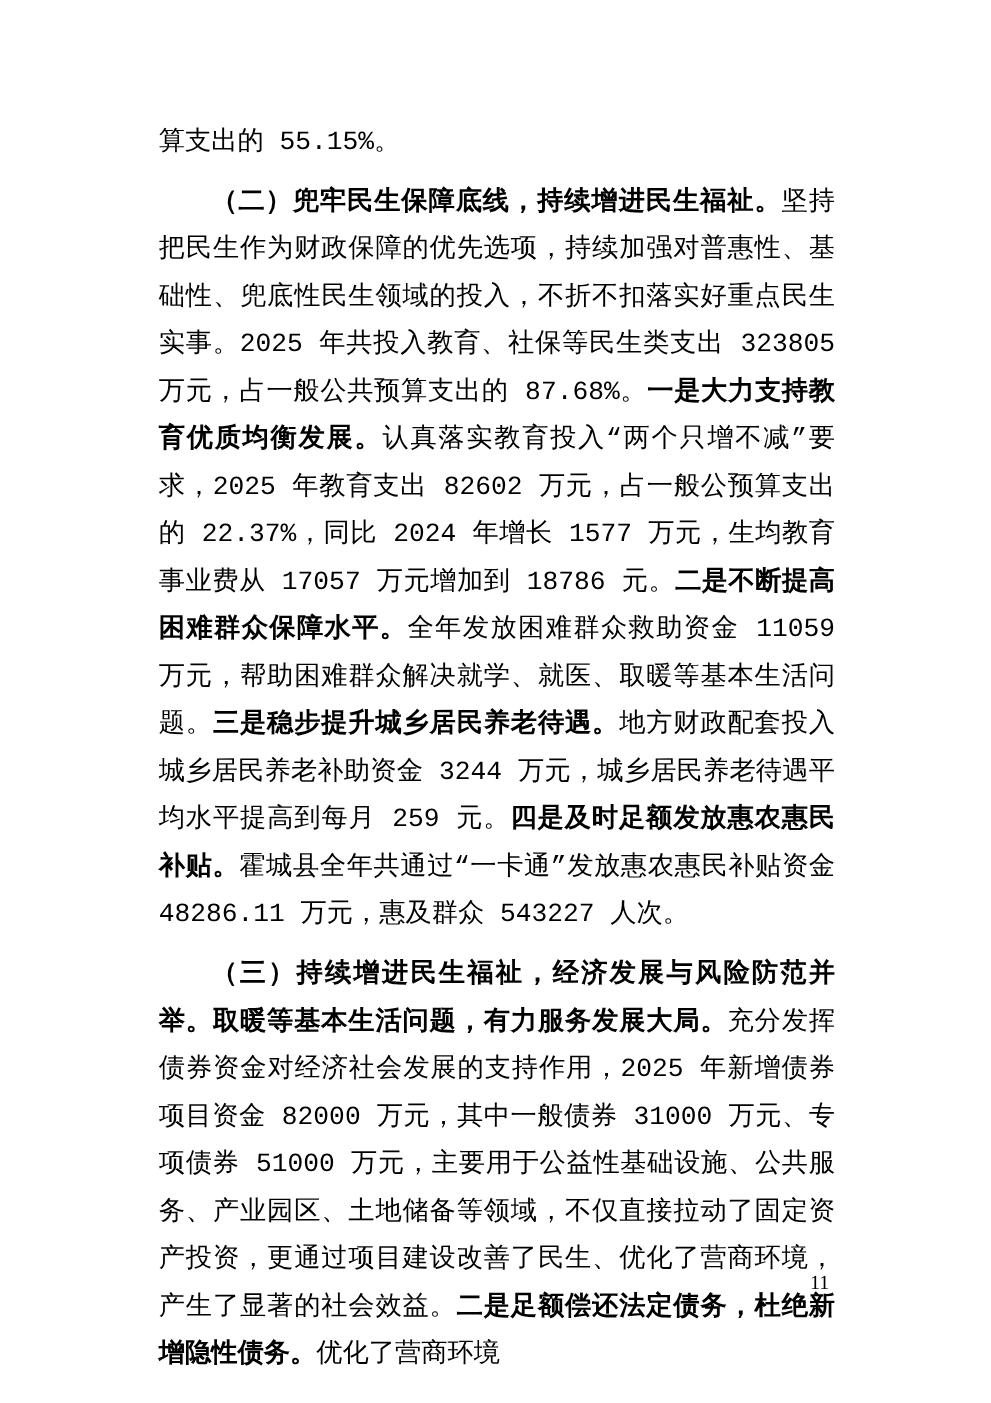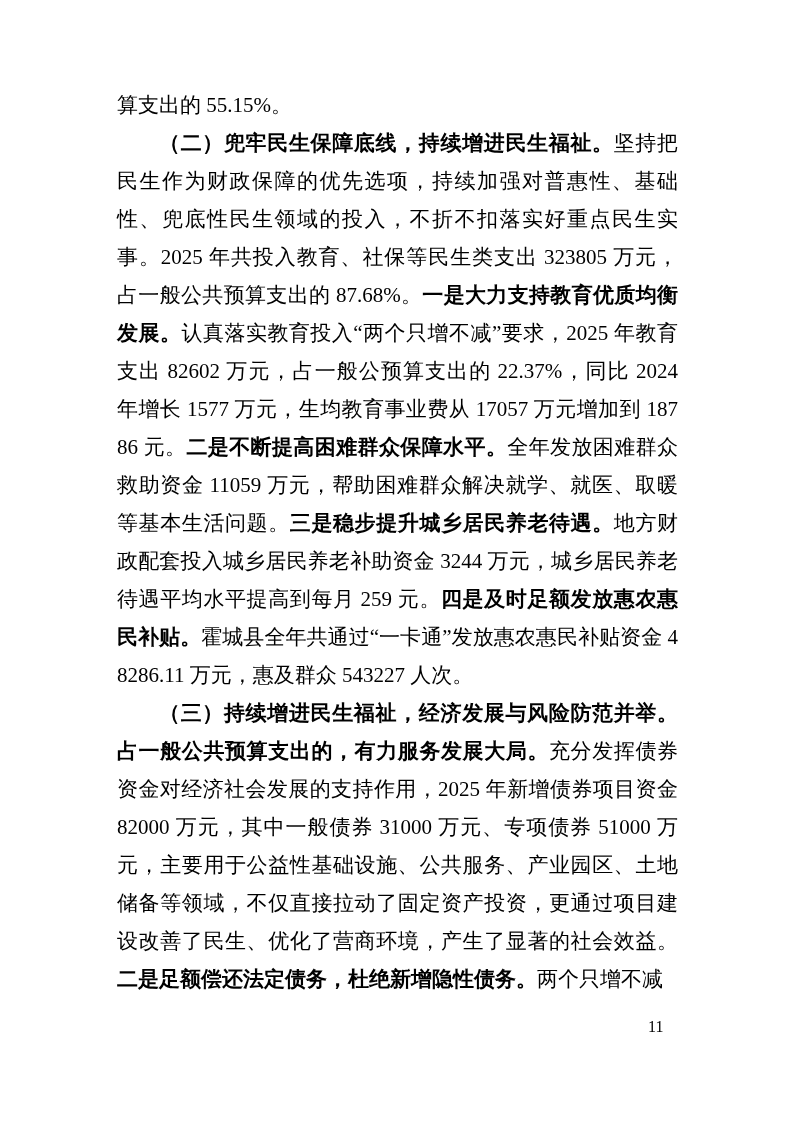--- a/index.html
+++ b/index.html
@@ -20,23 +20,24 @@
     position: absolute;
     left: 117px;
     top: 86px;
     width: 561px;
     font-size: 21px;
     line-height: 38px;
     text-align: justify;
     text-justify: inter-ideograph;
   }
   .para {
-    margin: 0;
+    margin: 10px;
     padding: 0;
     word-break: break-all;
+    font-family: Liberation Mono, monospace;
   }
   .para.indent {
     text-indent: 42px;
   }
   .run { font-weight: normal; }
   .run.bold { font-weight: bold; }
   .page-number {
     position: absolute;
     top: 1014px;
     left: 648px;
@@ -45,16 +46,16 @@
     color: #000000;
   }
 </style>
 </head>
 <body>
 
 <div class="page">
   <div class="text-block" id="text-block">
       <p class="para"><span class="run">算支出的 55.15%。</span></p>
       <p class="para indent"><span class="run bold">（二）兜牢民生保障底线，持续增进民生福祉。</span><span class="run">坚持把民生作为财政保障的优先选项，持续加强对普惠性、基础性、兜底性民生领域的投入，不折不扣落实好重点民生实事。2025 年共投入教育、社保等民生类支出 323805 万元，占一般公共预算支出的 87.68%。</span><span class="run bold">一是大力支持教育优质均衡发展。</span><span class="run">认真落实教育投入“两个只增不减”要求，2025 年教育支出 82602 万元，占一般公预算支出的 22.37%，同比 2024 年增长 1577 万元，生均教育事业费从 17057 万元增加到 18786 元。</span><span class="run bold">二是不断提高困难群众保障水平。</span><span class="run">全年发放困难群众救助资金 11059 万元，帮助困难群众解决就学、就医、取暖等基本生活问题。</span><span class="run bold">三是稳步提升城乡居民养老待遇。</span><span class="run">地方财政配套投入城乡居民养老补助资金 3244 万元，城乡居民养老待遇平均水平提高到每月 259 元。</span><span class="run bold">四是及时足额发放惠农惠民补贴。</span><span class="run">霍城县全年共通过“一卡通”发放惠农惠民补贴资金 48286.11 万元，惠及群众 543227 人次。</span></p>
-      <p class="para indent"><span class="run bold">（三）持续增进民生福祉，经济发展与风险防范并举。</span><span class="run bold">占一般公共预算支出的，有力服务发展大局。</span><span class="run">充分发挥债券资金对经济社会发展的支持作用，2025 年新增债券项目资金 82000 万元，其中一般债券 31000 万元、专项债券 51000 万元，主要用于公益性基础设施、公共服务、产业园区、土地储备等领域，不仅直接拉动了固定资产投资，更通过项目建设改善了民生、优化了营商环境，产生了显著的社会效益。</span><span class="run bold">二是足额偿还法定债务，杜绝新增隐性债务。</span><span class="run">两个只增不减</span></p>
+      <p class="para indent"><span class="run bold">（三）持续增进民生福祉，经济发展与风险防范并举。</span><span class="run bold">取暖等基本生活问题，有力服务发展大局。</span><span class="run">充分发挥债券资金对经济社会发展的支持作用，2025 年新增债券项目资金 82000 万元，其中一般债券 31000 万元、专项债券 51000 万元，主要用于公益性基础设施、公共服务、产业园区、土地储备等领域，不仅直接拉动了固定资产投资，更通过项目建设改善了民生、优化了营商环境，产生了显著的社会效益。</span><span class="run bold">二是足额偿还法定债务，杜绝新增隐性债务。</span><span class="run">优化了营商环境</span></p>
     </div>
   <div class="page-number">11</div>
 </div>
 
 </body></html>

